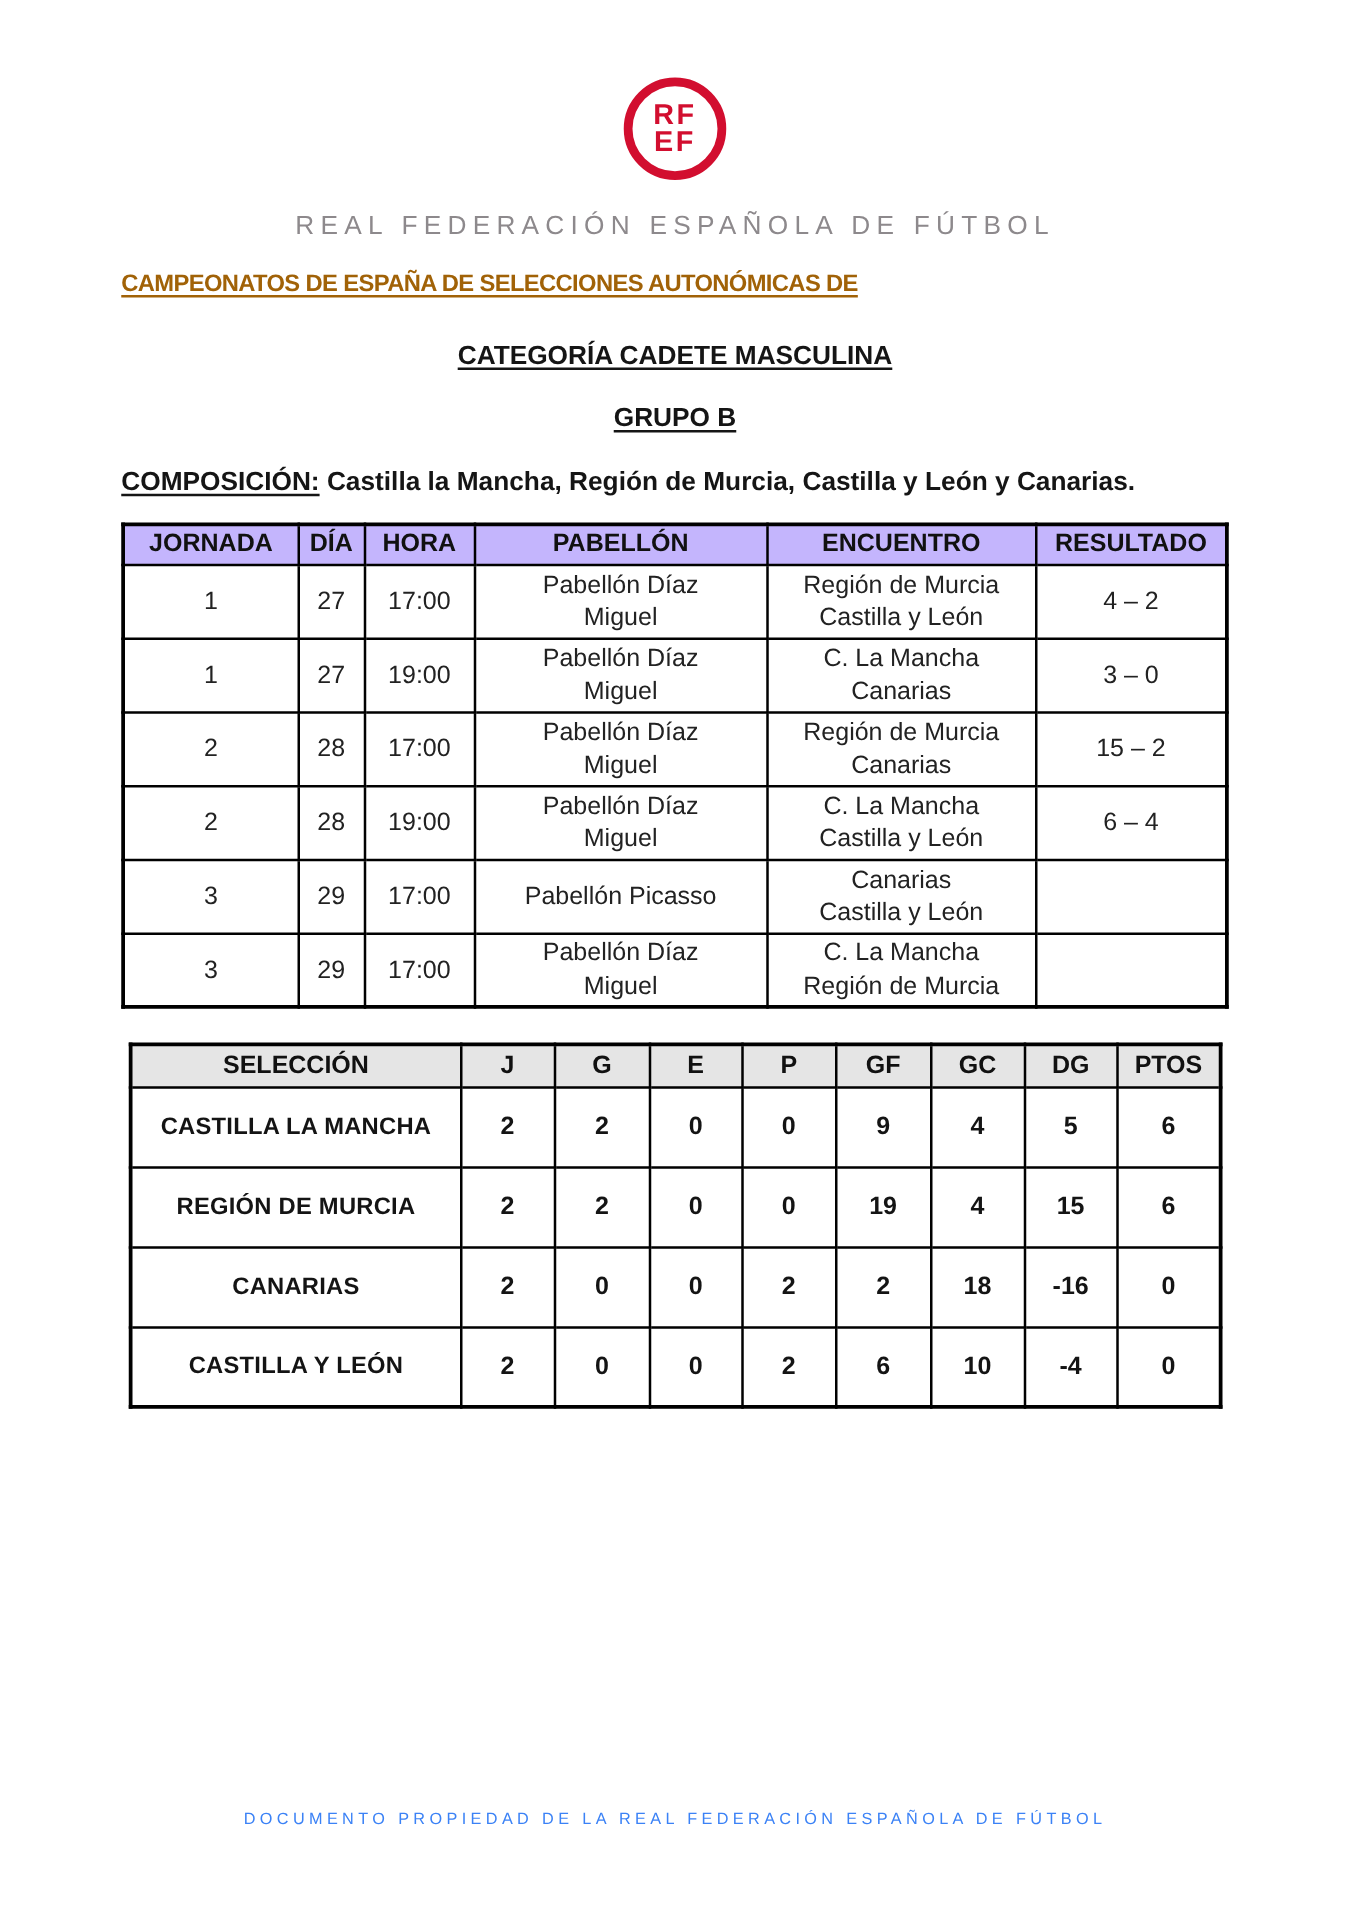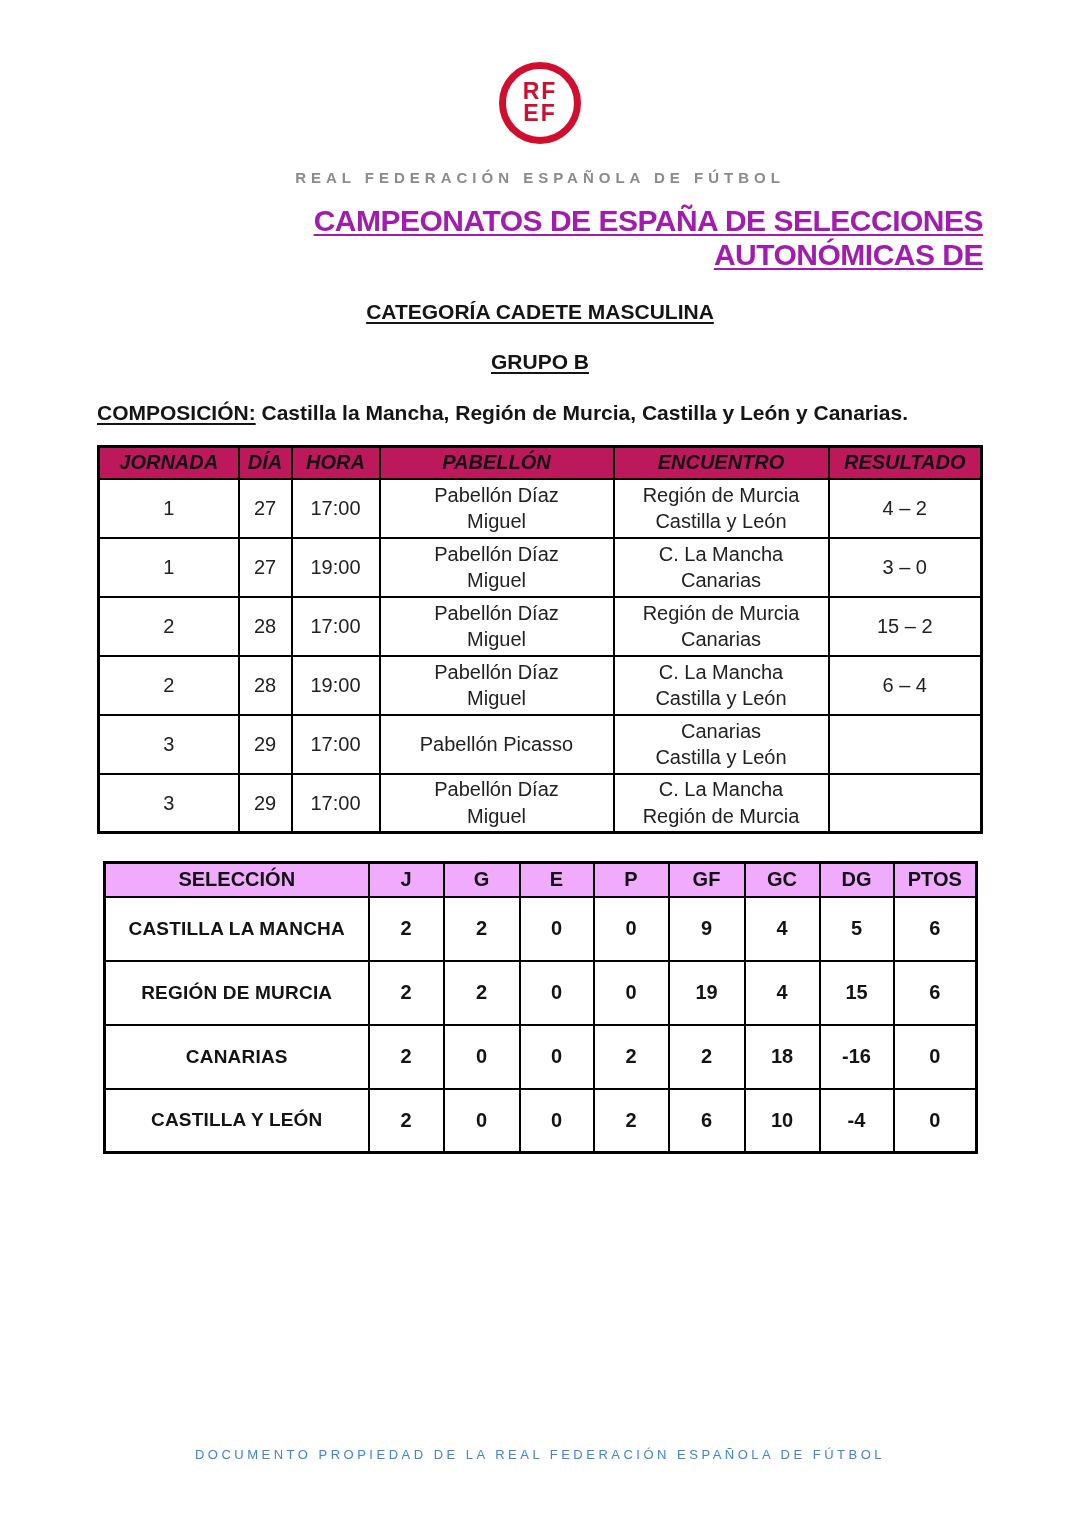--- a/index.html
+++ b/index.html
@@ -25,34 +25,34 @@
     color:#d20e2f;
     font-weight:800;
     font-size:23px;
     line-height:0.95;
     letter-spacing:2px;
   }
 
   .org-name {
     margin-top:25px;
     text-align:center;
-    font-size:15px;
-    font-weight:700;
+    font-size:21px;
+    font-weight:400;
     letter-spacing:5px;
     color:#8d898c;
   }
 
   .title {
     margin:18px 97px 0 97px;
-    text-align:right;
-    font-size:30px;
+    text-align:left;
+    font-size:19px;
     font-weight:800;
     letter-spacing:-0.5px;
     line-height:34px;
-    color:#a21caf;
+    color:#a16207;
   }
   .u { text-decoration:underline; text-decoration-thickness:2px; text-underline-offset:3px; }
 
   .sub-heading {
     margin-top:28px;
     text-align:center;
     font-size:21px;
     font-weight:800;
     color:#151515;
   }
@@ -65,38 +65,37 @@
     font-weight:700;
     line-height:32px;
     color:#151515;
   }
 
   
   table { border-collapse:collapse; table-layout:fixed; }
   .schedule { width:885px; margin:16px 0 0 97px; border:3px solid #000; }
   .schedule th, .schedule td { border:2px solid #000; text-align:center; vertical-align:middle; }
   .schedule th {
-    background:#be185d;
+    background:#c4b5fd;
     font-size:20px; font-weight:700;
     height:32px; padding:2px 1px;
     color:#111;
-    font-style:italic;
   }
   .schedule td {
     font-size:20px; font-weight:400;
     height:59px; line-height:1.32;
     white-space:pre-line;
     color:#222;
   }
 
   
   .standings { width:872px; margin:27px 0 0 103px; border:3px solid #000; }
   .standings th, .standings td { border:2px solid #000; text-align:center; vertical-align:middle; }
   .standings th {
-    background:#f0abfc;
+    background:#e5e5e5;
     font-size:20px; font-weight:800;
     height:34px; padding:2px 1px;
     color:#111;
   }
   .standings td {
     font-size:20px; font-weight:800;
     height:64px;
     color:#141414;
   }
   .standings td.team { font-size:19px; letter-spacing:0.2px; }

